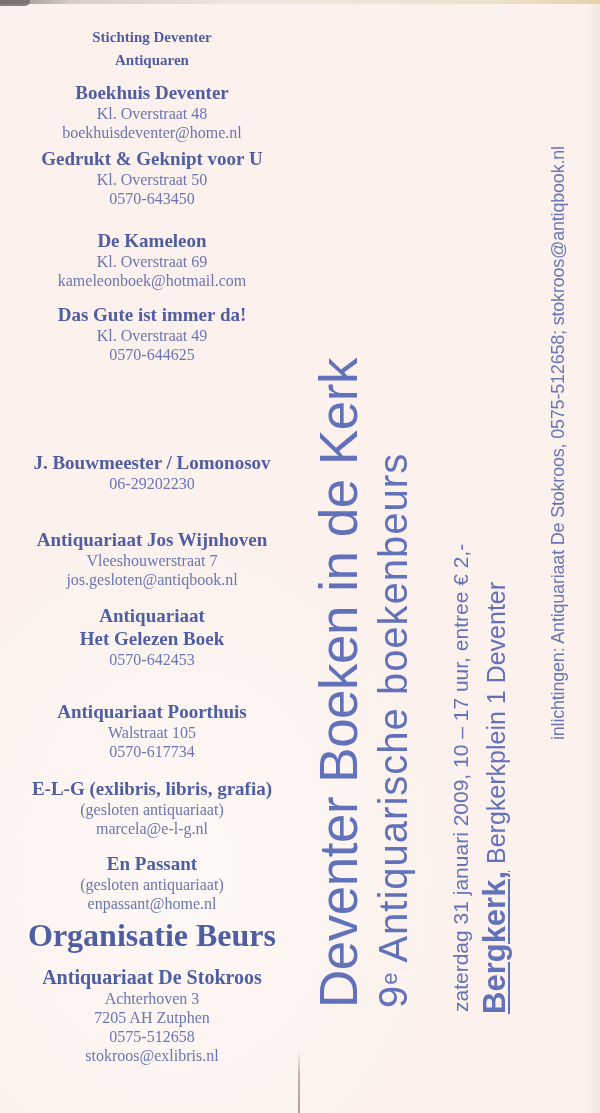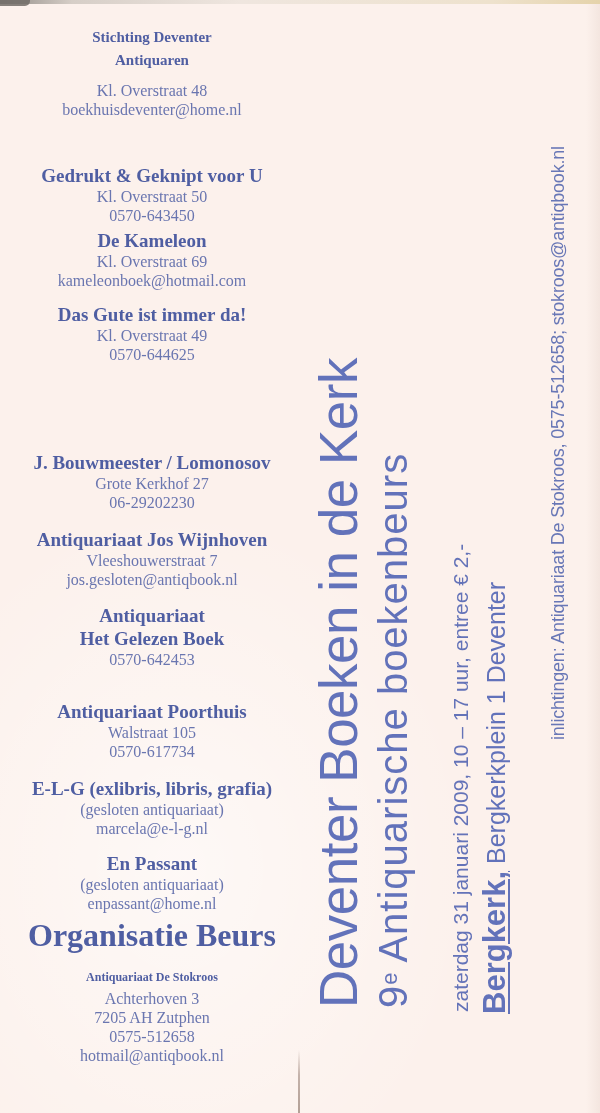--- a/index.html
+++ b/index.html
@@ -44,46 +44,46 @@
 <div class="scan">
 
   <div class="edge-top"></div>
   <div class="corner-dark"></div>
   <div class="crease"></div>
 
   <div class="dir dir-heading" style="top:26px;">Stichting Deventer
 Antiquaren</div>
 
   <div class="dir" style="top:81px;">
+    <div class="shop-name">Boekhuis Deventer</div>
     <span class="shop-detail">Kl. Overstraat 48</span>
     <span class="shop-detail">boekhuisdeventer@home.nl</span>
   </div>
 
-  <div class="dir" style="top:164px;">
+  <div class="dir" style="top:147px;">
     <div class="shop-name">Gedrukt &amp; Geknipt voor U</div>
     <span class="shop-detail">Kl. Overstraat 50</span>
     <span class="shop-detail">0570-643450</span>
   </div>
 
   <div class="dir" style="top:229px;">
     <div class="shop-name">De Kameleon</div>
     <span class="shop-detail">Kl. Overstraat 69</span>
     <span class="shop-detail">kameleonboek@hotmail.com</span>
   </div>
 
   <div class="dir" style="top:303px;">
     <div class="shop-name">Das Gute ist immer da!</div>
     <span class="shop-detail">Kl. Overstraat 49</span>
     <span class="shop-detail">0570-644625</span>
   </div>
 
 
   <div class="dir" style="top:451px;">
     <div class="shop-name">J. Bouwmeester / Lomonosov</div>
-    <span class="shop-detail">Grote Kerkhof 27</span>
     <span class="shop-detail">06-29202230</span>
   </div>
 
   <div class="dir" style="top:528px;">
     <div class="shop-name">Antiquariaat Jos Wijnhoven</div>
     <span class="shop-detail">Vleeshouwerstraat 7</span>
     <span class="shop-detail">jos.gesloten@antiqbook.nl</span>
   </div>
 
   <div class="dir" style="top:604px;">
@@ -106,25 +106,25 @@
 
   <div class="dir" style="top:852px;">
     <div class="shop-name">En Passant</div>
     <span class="shop-detail">(gesloten antiquariaat)</span>
     <span class="shop-detail">enpassant@home.nl</span>
   </div>
 
   <div class="dir org-heading" style="top:922px;">Organisatie Beurs</div>
 
   <div class="dir" style="top:966px;">
-    <div class="shop-name" style="font-size:12px;">Antiquariaat De Stokroos</div>
+    <div class="shop-name" style="font-size:20px;">Antiquariaat De Stokroos</div>
     <span class="shop-detail">Achterhoven 3</span>
     <span class="shop-detail">7205 AH Zutphen</span>
     <span class="shop-detail">0575-512658</span>
-    <span class="shop-detail">hotmail@antiqbook.nl</span>
+    <span class="shop-detail">stokroos@exlibris.nl</span>
   </div>
 
   <div class="rot rot-title">Deventer Boeken in de Kerk</div>
 
   <div class="rot rot-subtitle"><span>9</span><sup>e</sup><span> Antiquarische boekenbeurs</span></div>
 
   <div class="rot rot-date">zaterdag  31 januari 2009, 10 – 17 uur, entree € 2,-</div>
 
   <div class="rot rot-location"><span class="venue">Bergkerk,</span><span> Bergkerkplein 1 Deventer</span></div>
 

